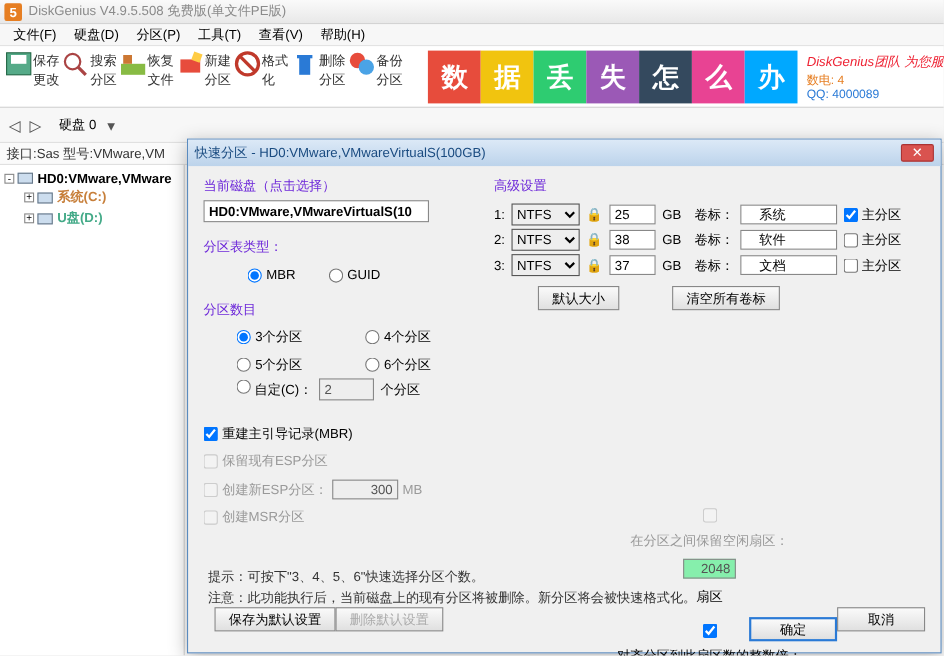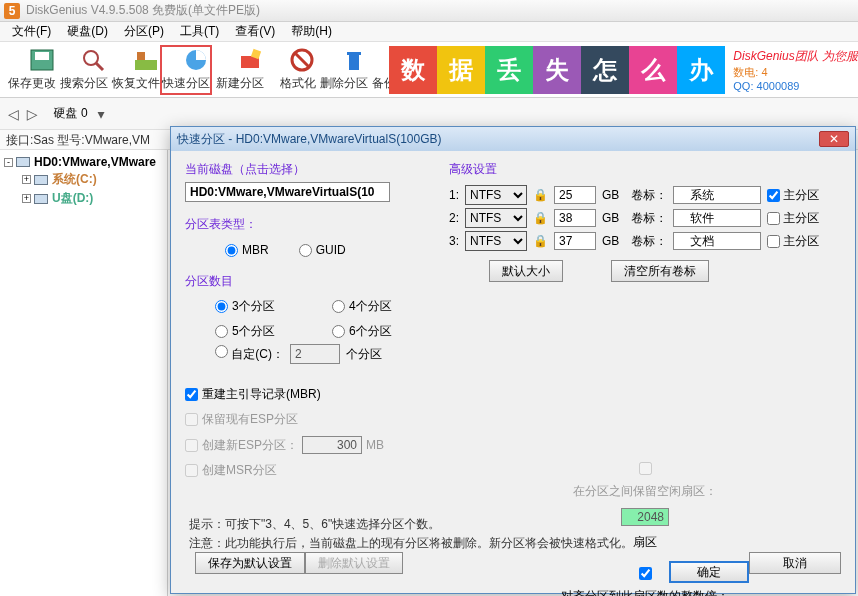--- a/index.html
+++ b/index.html
@@ -5,21 +5,21 @@
 * { box-sizing: border-box; margin: 0; padding: 0; font-family: "Microsoft YaHei", SimSun, Arial, sans-serif; font-size: 12px; }
 body { background: #f0f0f0; width: 858px; height: 596px; overflow: hidden; position: relative; }
 
 .titlebar { height: 22px; background: linear-gradient(#fafafa,#e8e8e8); border-bottom: 1px solid #d0d0d0; display: flex; align-items: center; padding: 0 4px; color: #8a8a8a; }
 .titlebar .logo { width: 16px; height: 16px; background: #e67e22; border-radius: 2px; margin-right: 6px; color: #fff; text-align: center; line-height: 16px; font-weight: bold; }
 
 .menubar { height: 20px; background: #f7f7f7; border-bottom: 1px solid #e0e0e0; display: flex; align-items: center; padding: 0 4px; }
 .menubar span { padding: 2px 8px; cursor: default; }
 
 .toolbar { height: 56px; background: #fff; border-bottom: 1px solid #d0d0d0; display: flex; align-items: center; padding: 0 4px; position: relative; }
-.tool-btn { width: 52px; height: 50px; display: flex; flex-direction: column; align-items: flex-end; justify-content: center; cursor: pointer; }
+.tool-btn { width: 52px; height: 50px; display: flex; flex-direction: row; align-items: flex-start; justify-content: center; cursor: pointer; }
 .tool-btn .ico { width: 28px; height: 26px; display: flex; align-items: center; justify-content: center; }
 .tool-btn .lbl { font-size: 12px; color: #333; margin-top: 2px; }
 .tool-btn.highlight { border: 2px solid #e34c4c; }
 .banner { position: absolute; right: 0; top: 0; height: 56px; display: flex; align-items: center; }
 .banner-tile { width: 48px; height: 48px; color: #fff; font-size: 24px; font-weight: bold; display: flex; align-items: center; justify-content: center; margin: 0; }
 .banner-text { color: #e23; font-style: italic; padding-left: 8px; }
 
 .midbar { height: 32px; background: #f7f7f7; display: flex; align-items: center; padding: 0 4px; border-bottom: 1px solid #e0e0e0; }
 .midbar .nav { font-size: 14px; color: #555; padding: 0 4px; cursor: pointer; }
 
@@ -113,29 +113,20 @@
     <div class="lbl">搜索分区</div>
   </div>
   <div class="tool-btn">
     <div class="ico">
         <svg width="26" height="24">
           <rect x="2" y="12" width="22" height="10" fill="#8b4"></rect>
           <rect x="4" y="4" width="8" height="8" fill="#c73"></rect>
         </svg>
       </div>
     <div class="lbl">恢复文件</div>
-  </div>
-  <div class="tool-btn highlight">
-    <div class="ico">
-        <svg width="26" height="24">
-          <circle cx="13" cy="12" r="10" fill="#4aa3e6"></circle>
-          <path d="M13 2 A10 10 0 0 1 23 12 L13 12 Z" fill="#fff"></path>
-        </svg>
-      </div>
-    <div class="lbl">快速分区</div>
   </div>
   <div class="tool-btn">
     <div class="ico">
         <svg width="26" height="24">
           <rect x="4" y="8" width="18" height="12" fill="#e74c3c"></rect>
           <rect x="15" y="2" width="8" height="8" fill="#fc4" transform="rotate(20 19 6)"></rect>
         </svg>
       </div>
     <div class="lbl">新建分区</div>
   </div>
@@ -344,15 +335,15 @@
   <div class="notes" style="position:absolute;bottom:40px;left:14px;">
     <div>提示：可按下"3、4、5、6"快速选择分区个数。</div>
     <div>注意：此功能执行后，当前磁盘上的现有分区将被删除。新分区将会被快速格式化。</div>
   </div>
 
   <div class="dlg-footer">
     <button class="btn">保存为默认设置</button>
     <button class="btn disabled">删除默认设置</button>
     <div class="spacer"></div>
     <button class="btn primary" style="width:80px">确定</button>
-    <button class="btn" style="width:92px">取消</button>
+    <button class="btn" style="width:80px">取消</button>
   </div>
 </div>
 
 </body></html>

